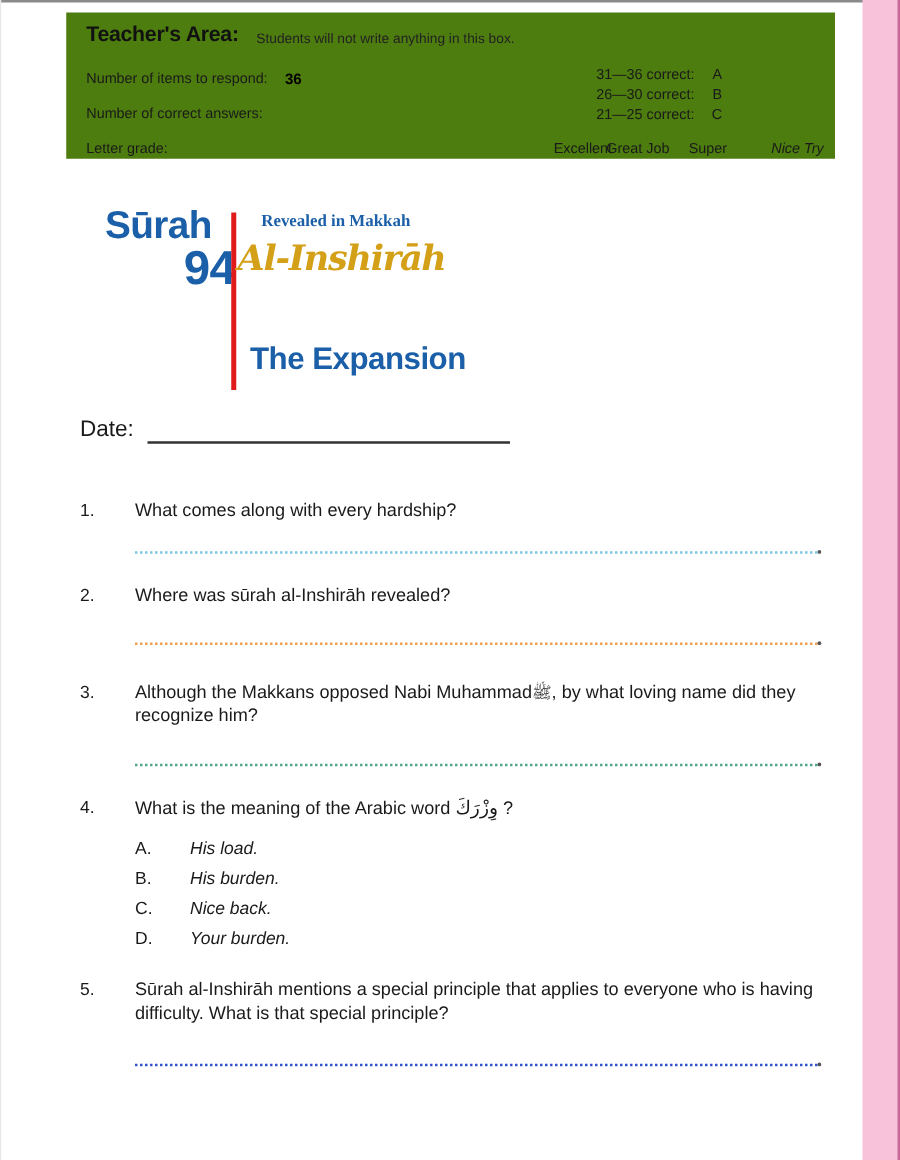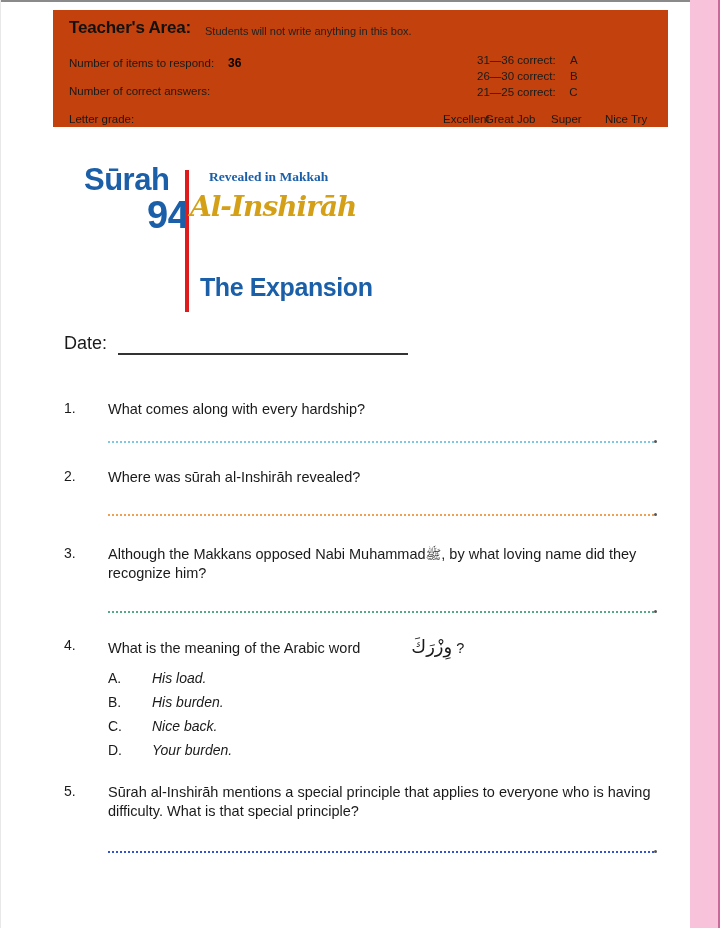--- a/index.html
+++ b/index.html
@@ -51,21 +51,21 @@
     background: #e8e8e8;
   }
 
   
   #teacher-area {
     position: absolute;
     left: 53px;
     top: 10px;
     width: 615px;
     height: 117px;
-    background: #c2410c;
+    background: #4d7c0f;
   }
   .ta-title {
     position: absolute;
     left: 16px;
     top: 8px;
     font-size: 17px;
     font-weight: bold;
     color: #111111;
     letter-spacing: -0.2px;
   }
@@ -112,21 +112,21 @@
   .ta-praise {
     position: absolute;
     top: 103px;
     font-size: 11.5px;
     color: #1a1a1a;
     white-space: nowrap;
   }
   #ta-praise-0 { left: 390px; }
   #ta-praise-1 { left: 432px; }
   #ta-praise-2 { left: 498px; }
-  #ta-praise-3 { left: 552px; }
+  #ta-praise-3 { left: 564px; font-style: italic; }
 
   
   #surah-header {
     position: absolute;
     left: 0;
     top: 160px;
     width: 690px;
     height: 160px;
   }
   #surah-word {
@@ -231,24 +231,23 @@
     position: absolute;
     left: 44px;
     top: 0;
     width: 546px;
     font-size: 14.5px;
     line-height: 19px;
     color: #1a1a1a;
   }
   .arabic-inline {
     font-family: "DejaVu Sans", sans-serif;
-    font-size: 18px;
+    font-size: 15px;
     direction: rtl;
     unicode-bidi: isolate;
-    margin-left: 47px;
   }
   .saw-glyph {
     font-family: "DejaVu Sans", sans-serif;
     font-size: 13px;
   }
 
   .answer-line {
     position: absolute;
     left: 108px;
     width: 546px;

